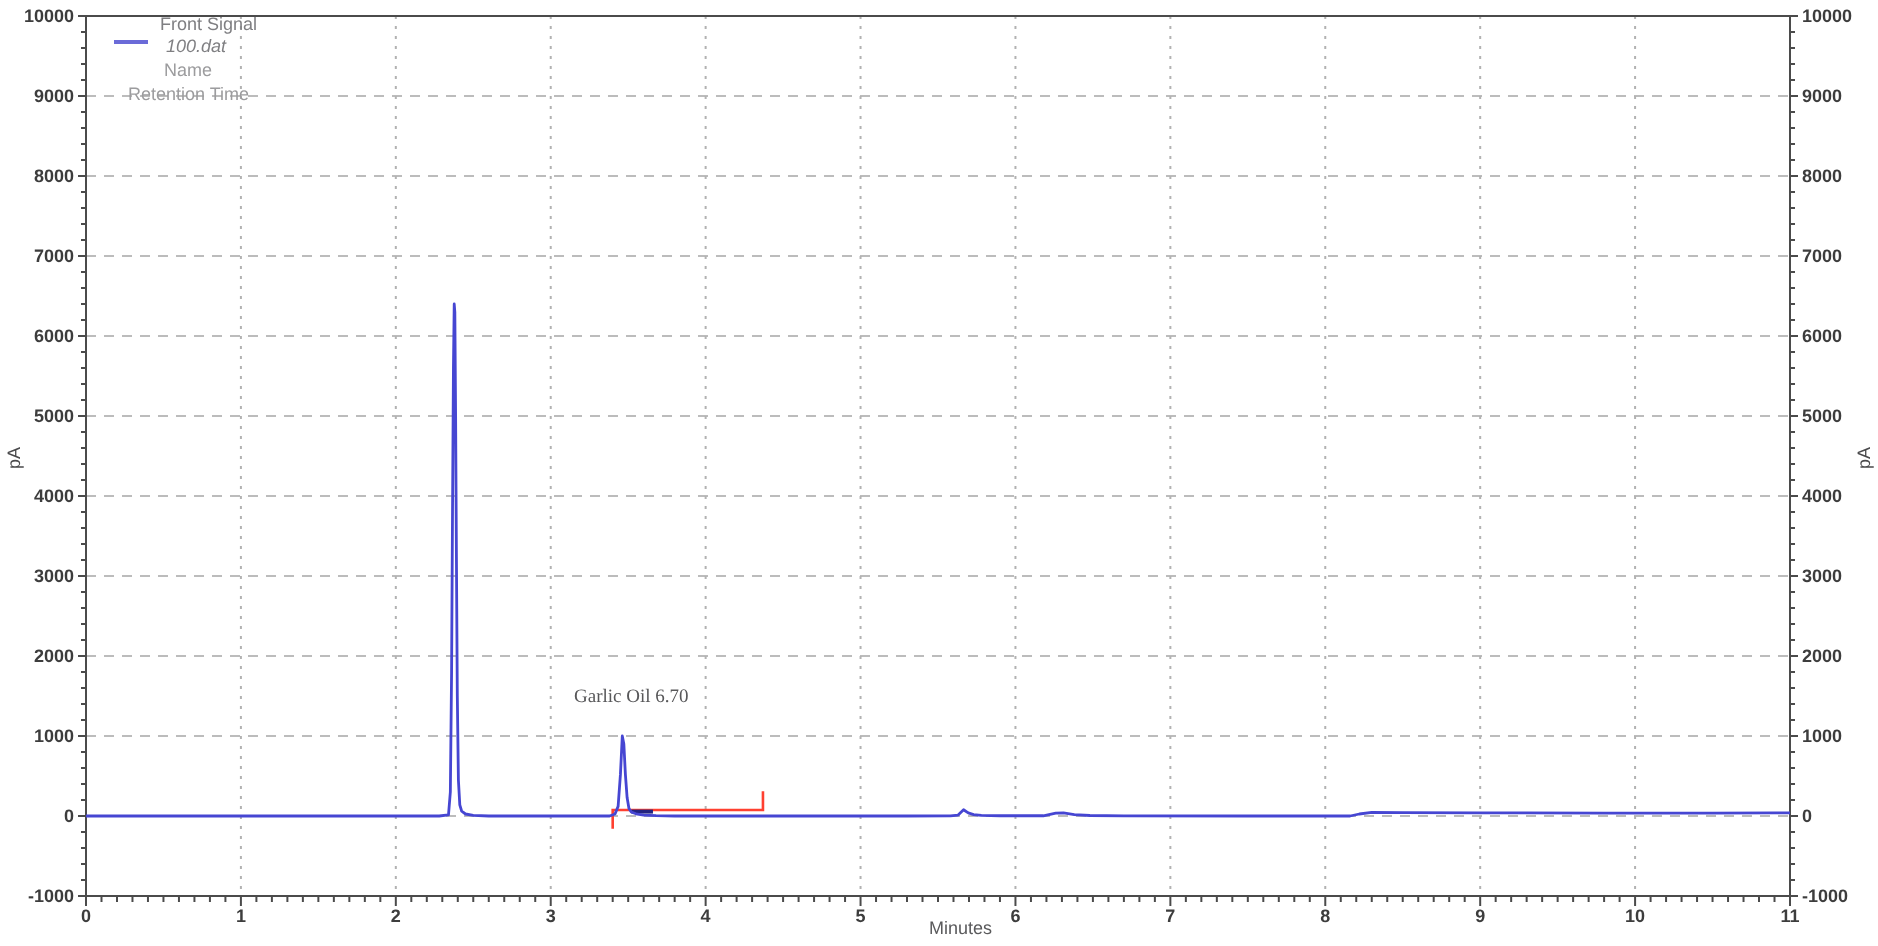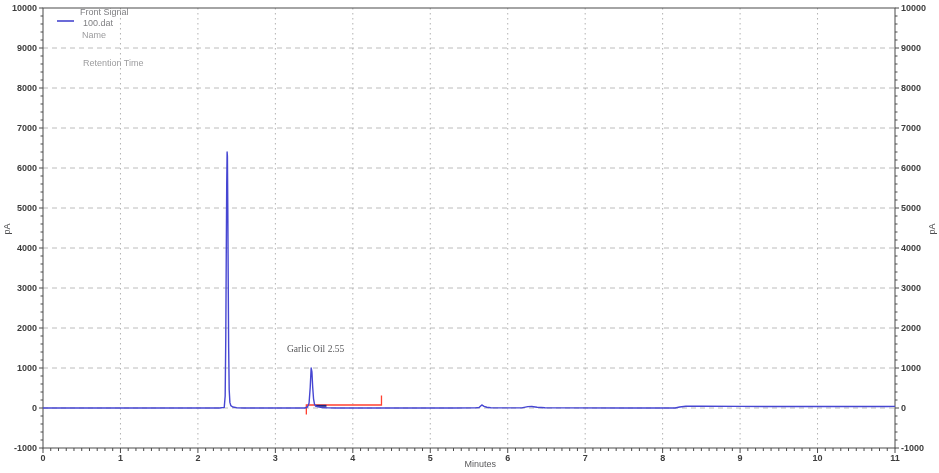--- a/index.html
+++ b/index.html
@@ -4,24 +4,24 @@
 <style>
   html,body{margin:0;padding:0;background:#ffffff;}
   #app{position:relative;width:939px;height:473px;background:#ffffff;overflow:hidden;
        font-family:"Liberation Sans",sans-serif;}
   #plot-svg{position:absolute;left:0;top:0;}
   .tick-label{font:700 9px "Liberation Sans",sans-serif;fill:#3d3d3d;}
   .overlay{position:absolute;}
   .legend{left:57px;top:7px;display:flex;align-items:center;}
   .legend-swatch{display:inline-block;width:17px;height:2px;margin-top:5px;margin-right:6px;}
   .legend-text{font-size:9px;line-height:11px;color:#7f7f82;}
-  .legend-file{padding-left:3px;}
+  .legend-file{padding-left:3px;font-style:italic;}
   .meta-label{font-size:9px;line-height:12px;color:#9c9c9e;padding-left:37px;}
   .name-label{left:45px;top:29px;}
-  .rt-label{left:46px;top:41px;margin-top:16px;}
+  .rt-label{left:27px;top:41px;}
   .peak-annotation{left:287px;top:344px;font-family:"Liberation Serif",serif;
       font-size:9.5px;color:#58585a;white-space:nowrap;}
   .axis-unit{font-size:9px;color:#4a4a4c;transform:rotate(-90deg);transform-origin:center;}
   .y-unit-left{left:-3px;top:224px;width:20px;text-align:center;}
   .y-unit-right{left:922px;top:224px;width:20px;text-align:center;}
   .x-unit{left:436px;top:459px;width:60px;text-align:right;font-size:9px;color:#5a5a5c;}
 </style>
 </head>
 <body>
 
@@ -316,18 +316,18 @@
     <span class="legend-swatch" style="background: rgb(107, 107, 216);"></span>
     <div class="legend-text">
       <div>Front Signal</div>
       <div class="legend-file">100.dat</div>
     </div>
   </div>
 
   <div class="overlay meta-label name-label">Name</div>
   <div class="overlay meta-label rt-label">Retention Time</div>
 
-  <div class="overlay peak-annotation">Garlic Oil 2.55</div>
+  <div class="overlay peak-annotation">Garlic Oil 6.70</div>
 
   <div class="overlay axis-unit y-unit-left">pA</div>
   <div class="overlay axis-unit y-unit-right">pA</div>
   <div class="overlay x-unit">Minutes</div>
 </div>
 
 </body></html>

